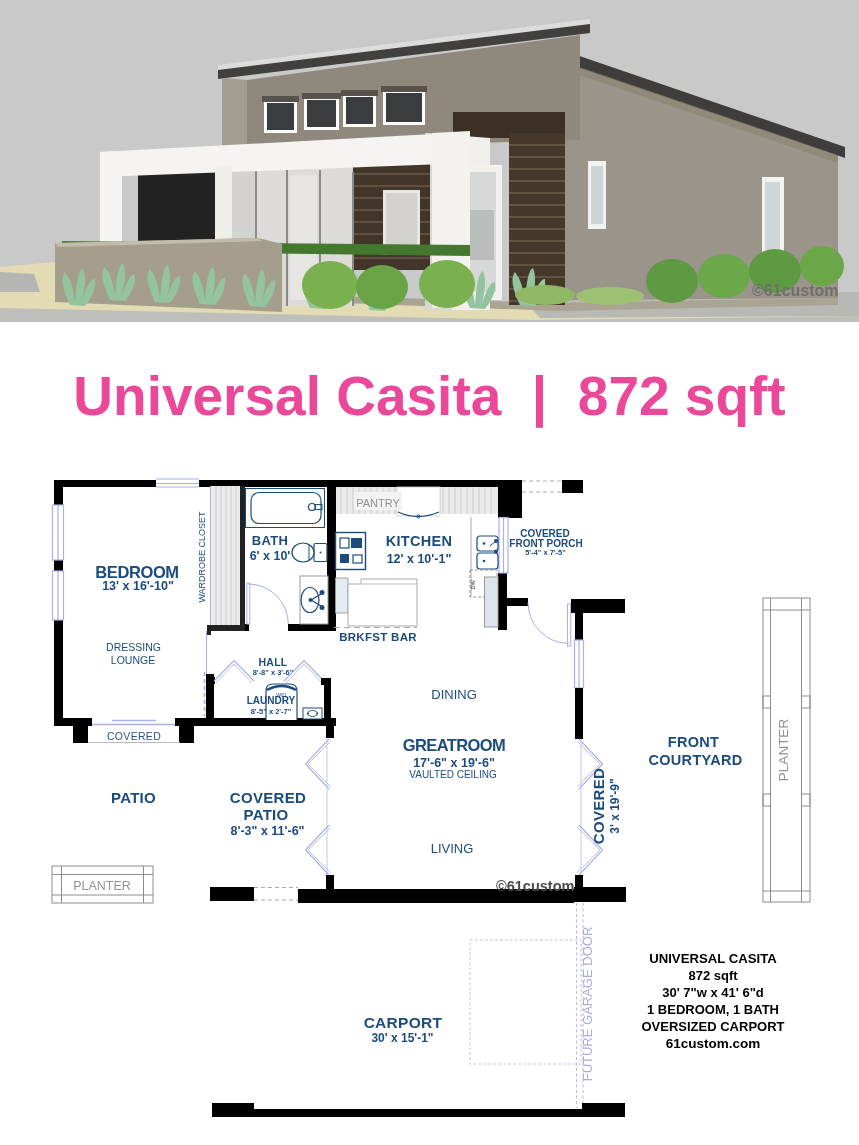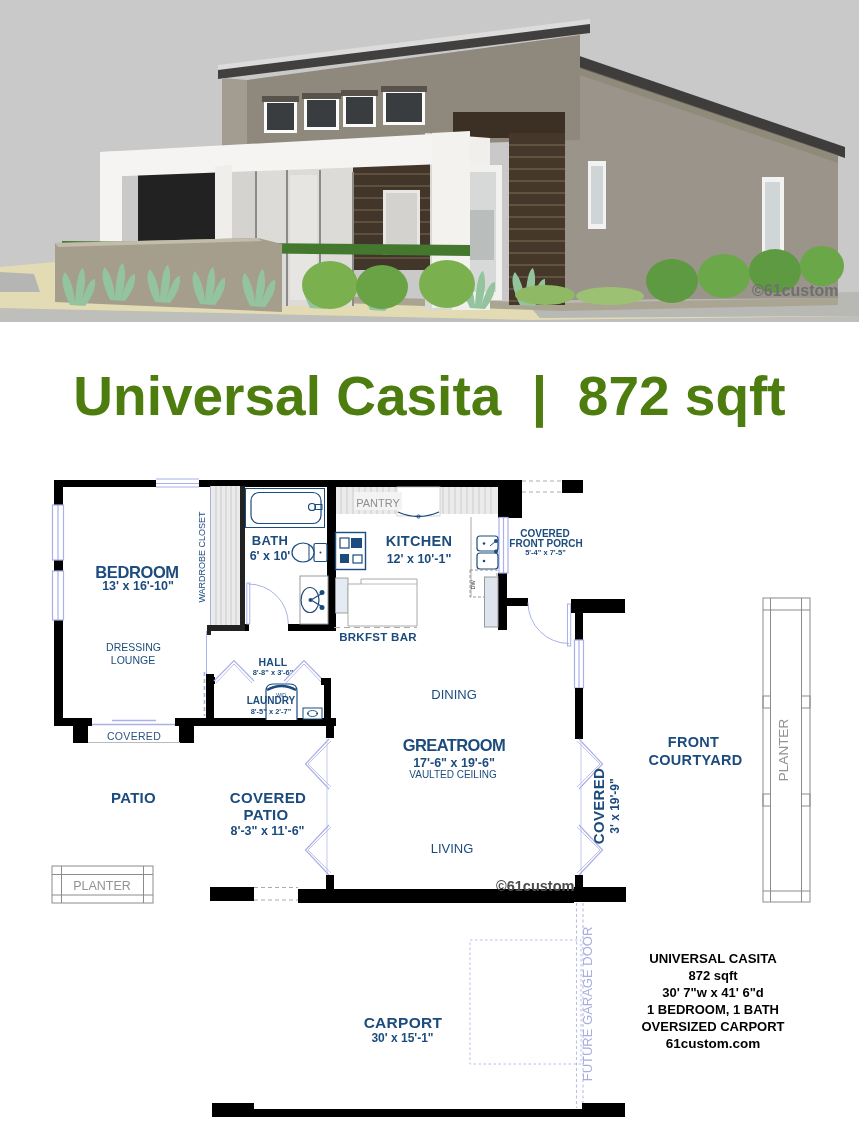--- a/index.html
+++ b/index.html
@@ -1,18 +1,18 @@
 <!DOCTYPE html>
 <html><head>
 <meta charset="utf-8">
 <style>
   html,body{margin:0;padding:0;background:#fff;}
   body{width:859px;height:1145px;position:relative;font-family:"Liberation Sans",sans-serif;overflow:hidden;}
   #photo{position:absolute;left:0;top:0;}
-  #title{position:absolute;left:0;top:364px;width:859px;text-align:center;font-weight:700;color:#4d7c0f;font-size:55px;letter-spacing:0px;}
+  #title{position:absolute;left:0;top:364px;width:859px;text-align:center;font-weight:700;color:#ec4899;font-size:55px;letter-spacing:0px;}
   #plan{position:absolute;left:0;top:450px;}
   .nv{fill:#1c4b7d;}
 </style>
 </head>
 <body>
 
 <svg id="photo" width="859" height="322" viewBox="0 0 859 322">
 
   <rect x="0" y="0" width="859" height="322" fill="#c9c9c9"></rect>
 

